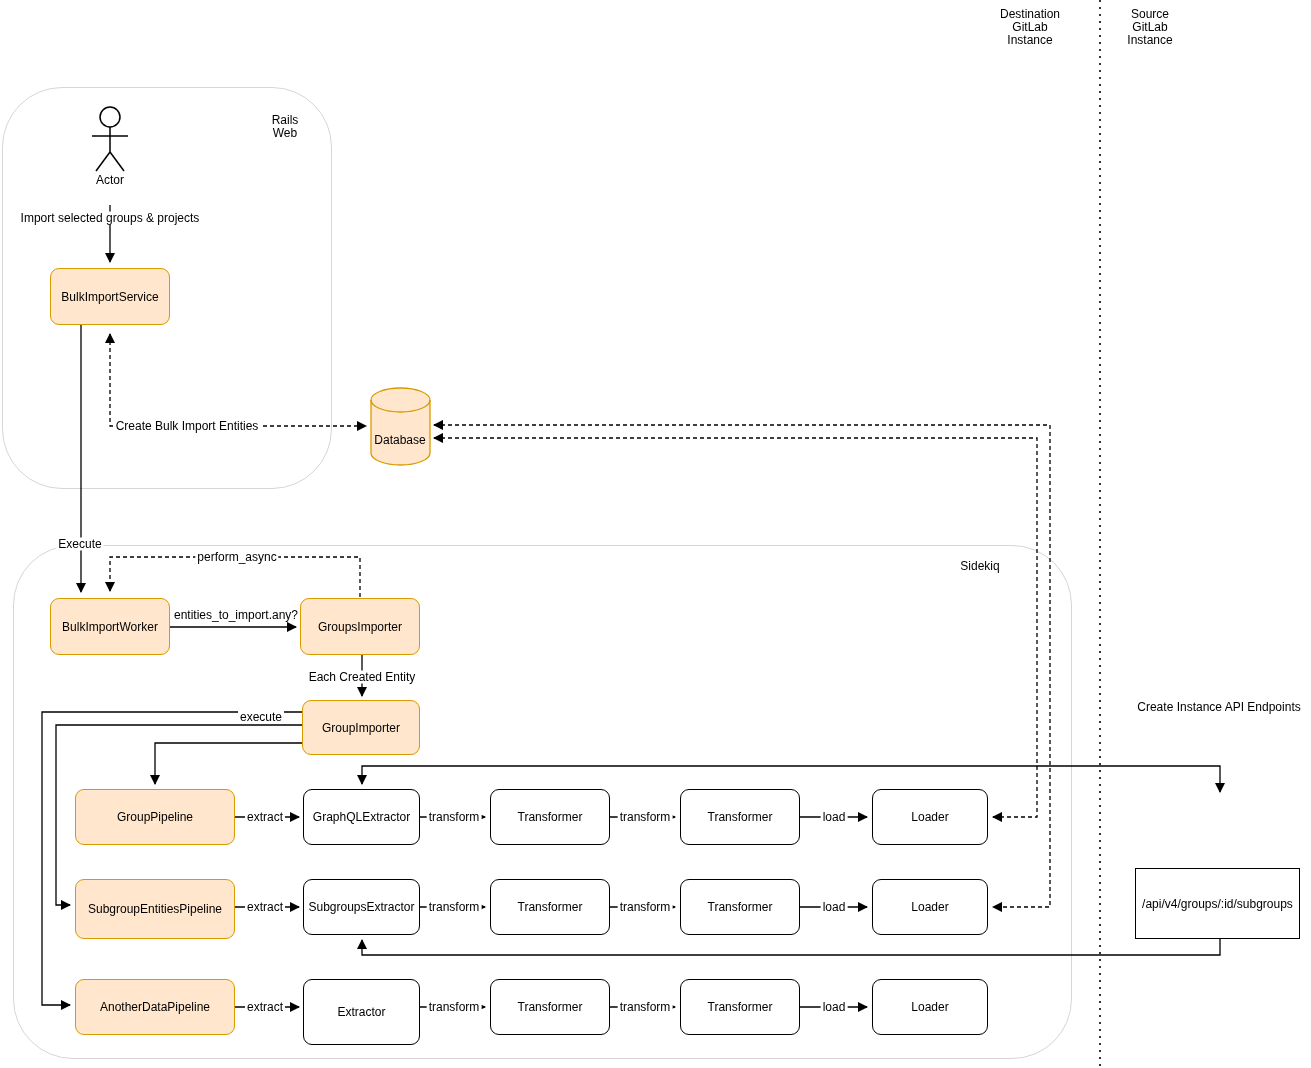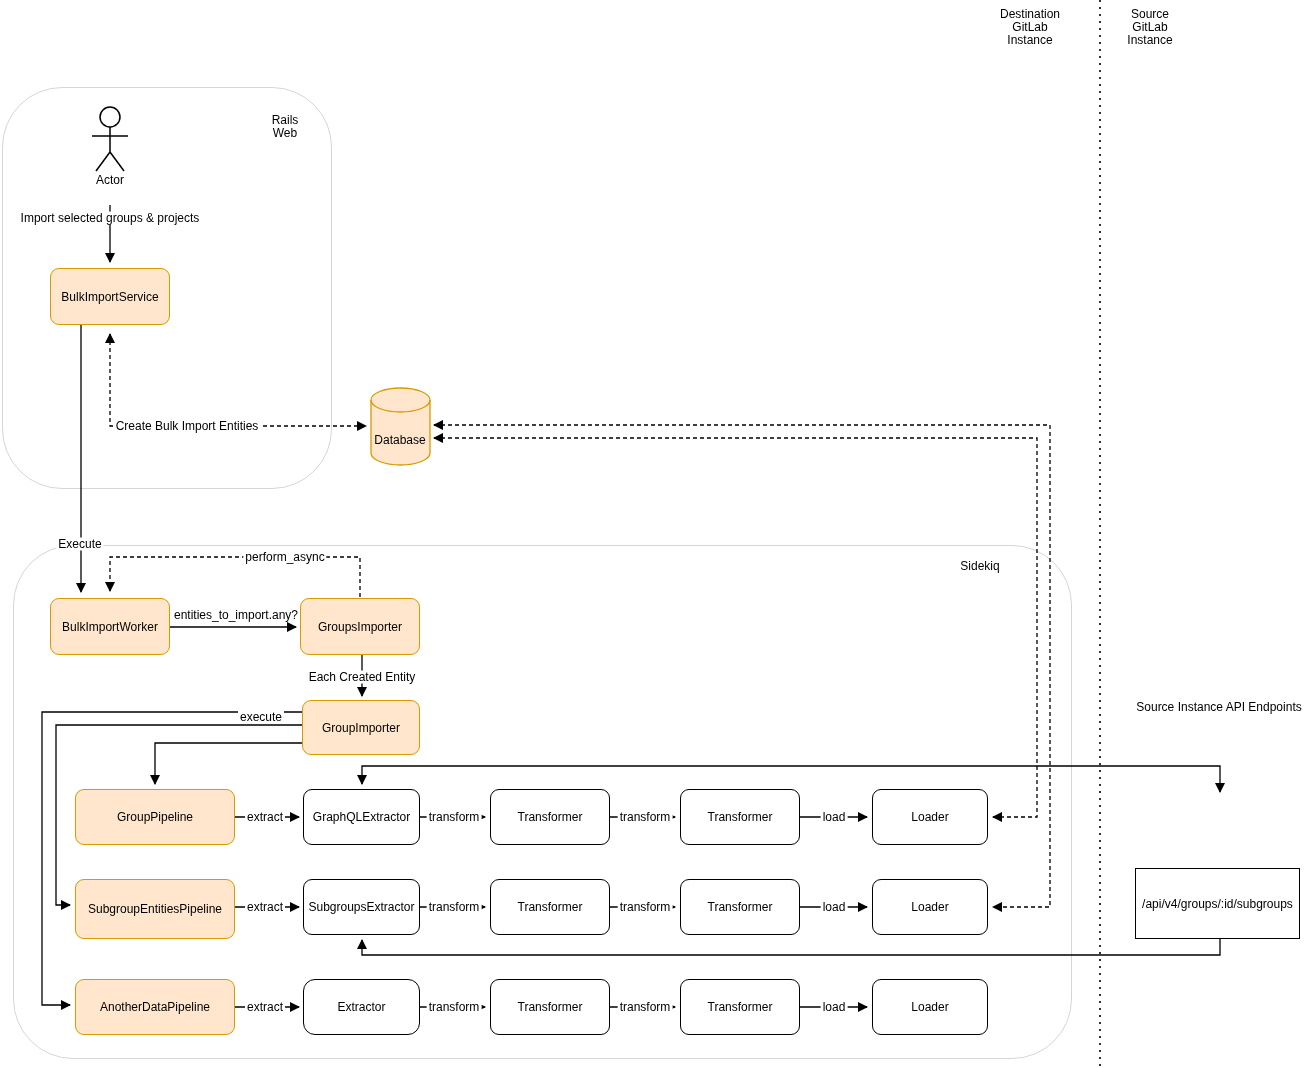--- a/index.html
+++ b/index.html
@@ -93,21 +93,21 @@
 
   <div class="lbl pre" style="left:1030px;top:27px;">Destination
 GitLab
 Instance</div>
   <div class="lbl pre" style="left:1150px;top:27px;">Source
 GitLab
 Instance</div>
   <div class="lbl pre" style="left:285px;top:127px;">Rails
 Web</div>
   <div class="lbl" style="left:980px;top:566px;">Sidekiq</div>
-  <div class="lbl" style="left:1219px;top:707px;">Source Instance API Endpoints</div>
+  <div class="lbl" style="left:1219px;top:707px;">Create Instance API Endpoints</div>
   <div class="lbl" style="left:110px;top:180px;">Actor</div>
   <div class="lbl" style="left:400px;top:440px;">Database</div>
 
   <div class="node orange" style="left:50px;top:598px;width:120px;height:57px;">BulkImportWorker</div>
   <div class="node orange" style="left:50px;top:268px;width:120px;height:57px;">BulkImportService</div>
   <div class="node orange" style="left:300px;top:598px;width:120px;height:57px;">GroupsImporter</div>
   <div class="node orange" style="left:302px;top:700px;width:118px;height:55px;">GroupImporter</div>
 
   <div class="node orange" style="left:75px;top:789px;width:160px;height:56px;">GroupPipeline</div>
   <div class="node" style="left:303px;top:789px;width:117px;height:56px;">GraphQLExtractor</div>
@@ -115,31 +115,31 @@
   <div class="node" style="left:680px;top:789px;width:120px;height:56px;">Transformer</div>
   <div class="node" style="left:872px;top:789px;width:116px;height:56px;">Loader</div>
 
   <div class="node orange" style="left:75px;top:879px;width:160px;height:60px;">SubgroupEntitiesPipeline</div>
   <div class="node" style="left:303px;top:879px;width:117px;height:56px;">SubgroupsExtractor</div>
   <div class="node" style="left:490px;top:879px;width:120px;height:56px;">Transformer</div>
   <div class="node" style="left:680px;top:879px;width:120px;height:56px;">Transformer</div>
   <div class="node" style="left:872px;top:879px;width:116px;height:56px;">Loader</div>
 
   <div class="node orange" style="left:75px;top:979px;width:160px;height:56px;">AnotherDataPipeline</div>
-  <div class="node" style="left:303px;top:979px;width:117px;height:56px;border-radius:12px;">Extractor</div>
+  <div class="node" style="left:303px;top:979px;width:117px;height:66px;">Extractor</div>
   <div class="node" style="left:490px;top:979px;width:120px;height:56px;">Transformer</div>
   <div class="node" style="left:680px;top:979px;width:120px;height:56px;">Transformer</div>
   <div class="node" style="left:872px;top:979px;width:116px;height:56px;">Loader</div>
 
   <div class="node sharp" style="left:1135px;top:868px;width:165px;height:71px;">/api/v4/groups/:id/subgroups</div>
 
   <div class="lbl bg" style="left:110px;top:218px;">Import selected groups &amp; projects</div>
   <div class="lbl bg" style="left:80px;top:544px;">Execute</div>
   <div class="lbl bg" style="left:187px;top:426px;">Create Bulk Import Entities</div>
-  <div class="lbl bg" style="left:237px;top:557px;margin-left:48px;">perform_async</div>
+  <div class="lbl bg" style="left:237px;top:557px;">perform_async</div>
   <div class="lbl bg" style="left:236px;top:615px;">entities_to_import.any?</div>
   <div class="lbl bg" style="left:362px;top:677px;">Each Created Entity</div>
   <div class="lbl bg" style="left:261px;top:717px;">execute</div>
 
   <div class="lbl bg" style="left:265px;top:817px;">extract</div>
   <div class="lbl bg" style="left:454px;top:817px;">transform</div>
   <div class="lbl bg" style="left:645px;top:817px;">transform</div>
   <div class="lbl bg" style="left:834px;top:817px;">load</div>
 
   <div class="lbl bg" style="left:265px;top:907px;">extract</div>

